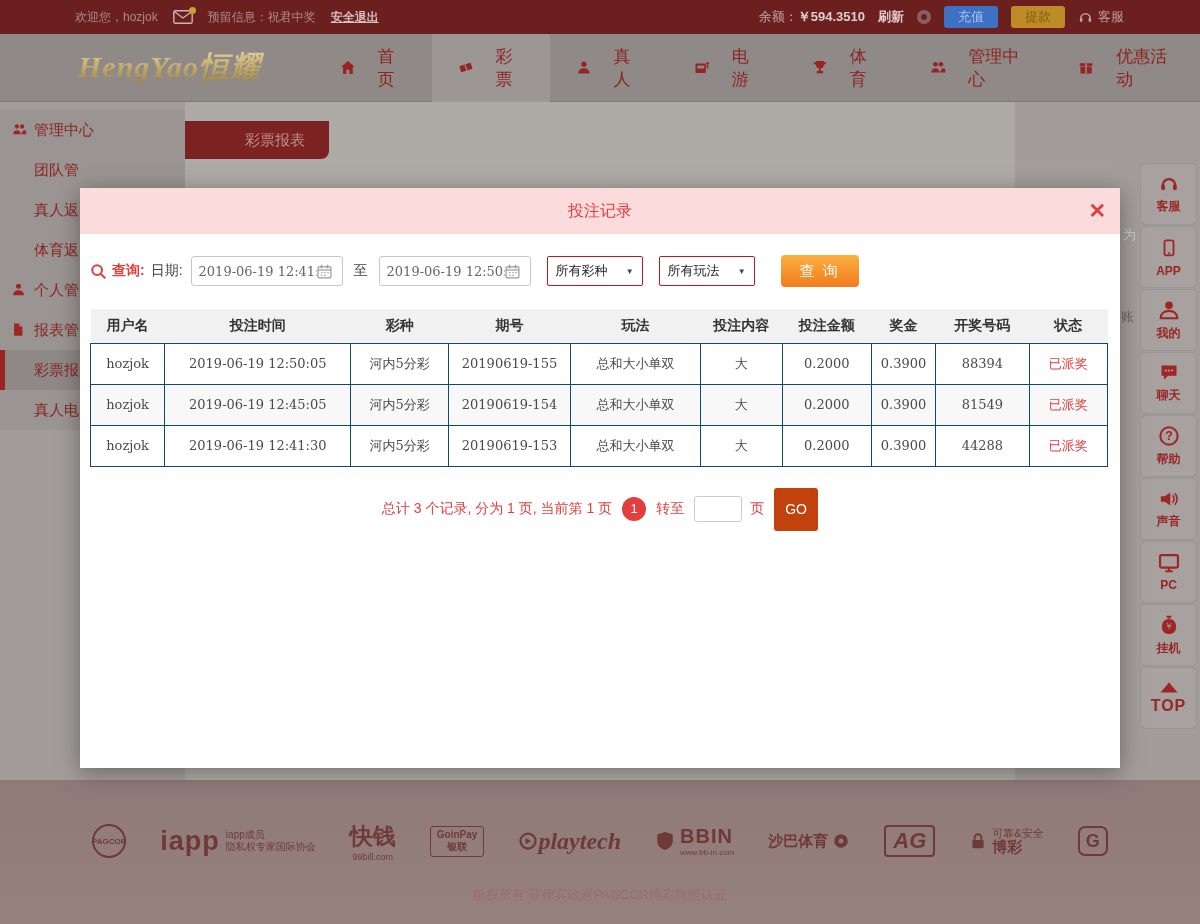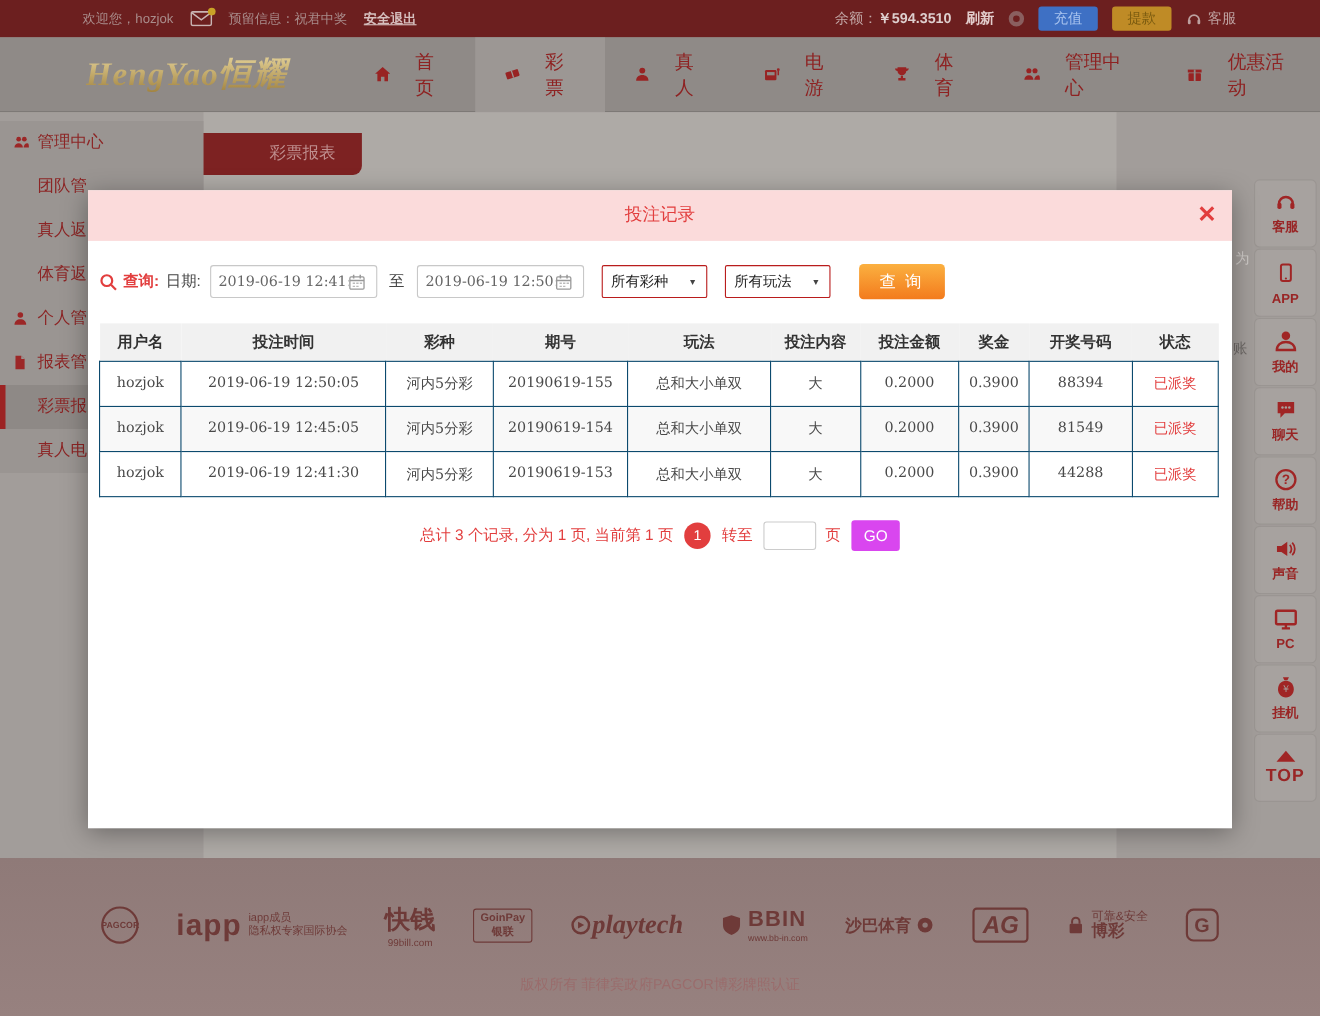--- a/index.html
+++ b/index.html
@@ -80,21 +80,21 @@
   .bbin-sub { font-size:8px; display:block; }
   .saba-main { font-size:15px; font-weight:bold; }
   .ag-main { font-size:22px; font-weight:bold; font-style:italic; border:2px solid #6e3a38; border-radius:4px; padding:1px 7px; }
   .sec-text { font-size:11px; line-height:13px; margin-left:5px; }
   .sec-text b { font-size:15px; }
   .gc-main { width:30px; height:30px; border:2px solid #6e3a38; border-radius:7px; font-size:18px; font-weight:bold;
              display:flex; align-items:center; justify-content:center; }
   .copyright { text-align:center; font-size:13px; color:#9a6c6c; margin-top:16px; }
 
   
-  .modal { position:absolute; left:80px; top:173px; width:1040px; height:580px; background:#ffffff;
+  .modal { position:absolute; left:80px; top:188px; width:1040px; height:580px; background:#ffffff;
            box-shadow:0 4px 22px rgba(0,0,0,0.35); }
   .modal-header { height:46px; background:#fbdbdb; position:relative; }
   .modal-title { text-align:center; line-height:46px; font-size:16px; color:#e23e3e; }
   .modal-close { position:absolute; right:14px; top:0; line-height:46px; font-size:21px; font-weight:bold;
                  color:#e23e3e; cursor:pointer; }
   .search-row { display:flex; align-items:center; margin:21px 0 0 10px; }
   .search-label { font-size:14px; font-weight:bold; color:#e23e3e; margin:0 6px 0 5px; }
   .date-label { font-size:14px; color:#444; margin-right:8px; }
   .date-input { width:152px; height:30px; border:1px solid #c8c8c8; border-radius:3px; background:#fff;
                 display:flex; align-items:center; padding:0 7px; }
@@ -113,21 +113,21 @@
                font-family:"DejaVu Serif", serif; }
   .btable tr.stripe td { background:#f8f8f8; }
   .btable td.status { color:#e23e3e; font-family:"Liberation Sans", sans-serif; }
   .pagination { display:flex; align-items:center; justify-content:center; margin-top:21px; color:#e23e3e; font-size:14px; }
   .pg-circle { width:24px; height:24px; border-radius:50%; background:#e23e3e; color:#fff; text-align:center;
                line-height:24px; font-size:13px; margin:0 10px; cursor:pointer; }
   .pg-goto { margin-right:10px; }
   .pg-input { width:48px; height:26px; border:1px solid #ccc; border-radius:3px; margin-right:8px; outline:none;
               text-align:center; font-size:13px; }
   .pg-unit { margin-right:10px; }
-  .pg-go { width:44px; height:28px; border:none; border-radius:3px; background:#d946ef; color:#fff;
+  .pg-go { width:44px; height:43px; border:none; border-radius:3px; background:#c2410c; color:#fff;
            font-size:14px; cursor:pointer; }
   svg { display:block; }
 </style>
 </head>
 <body>
 
 <div class="screen">
 
   <div class="topbar">
     <div class="tb-left">

